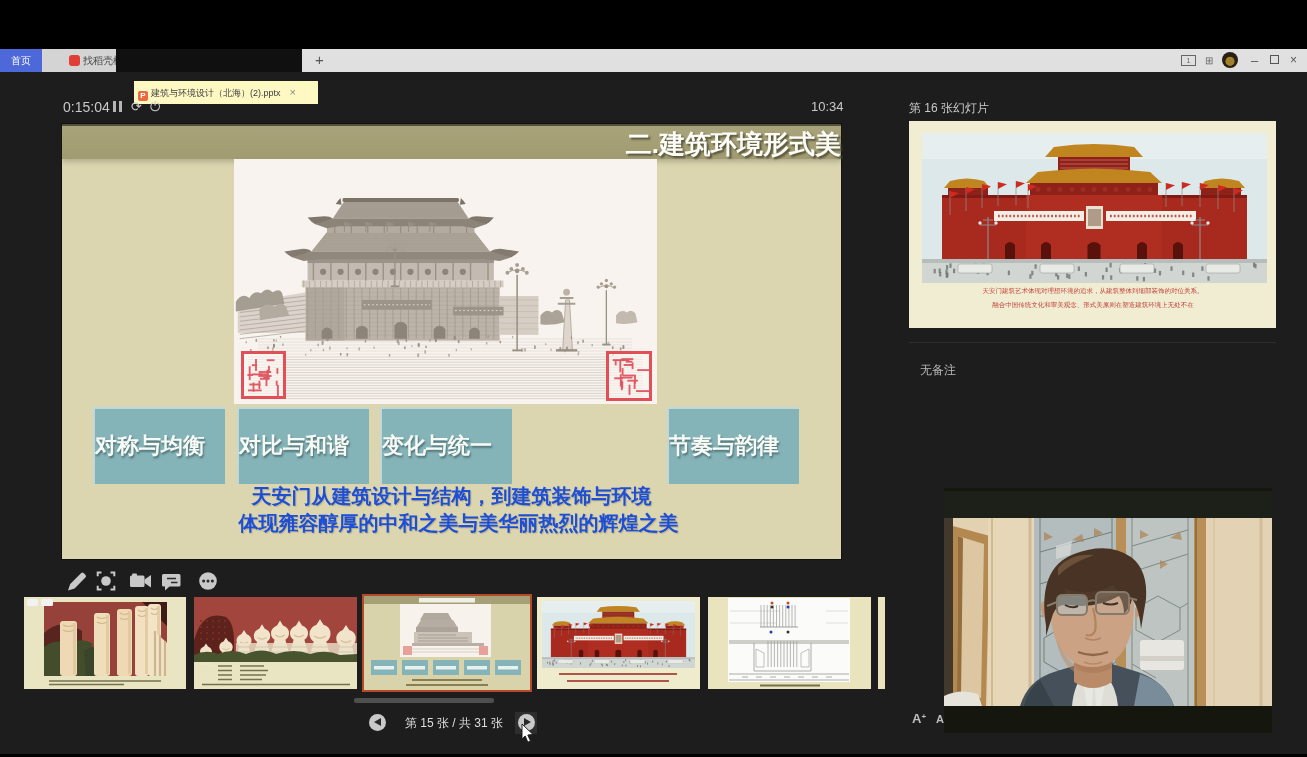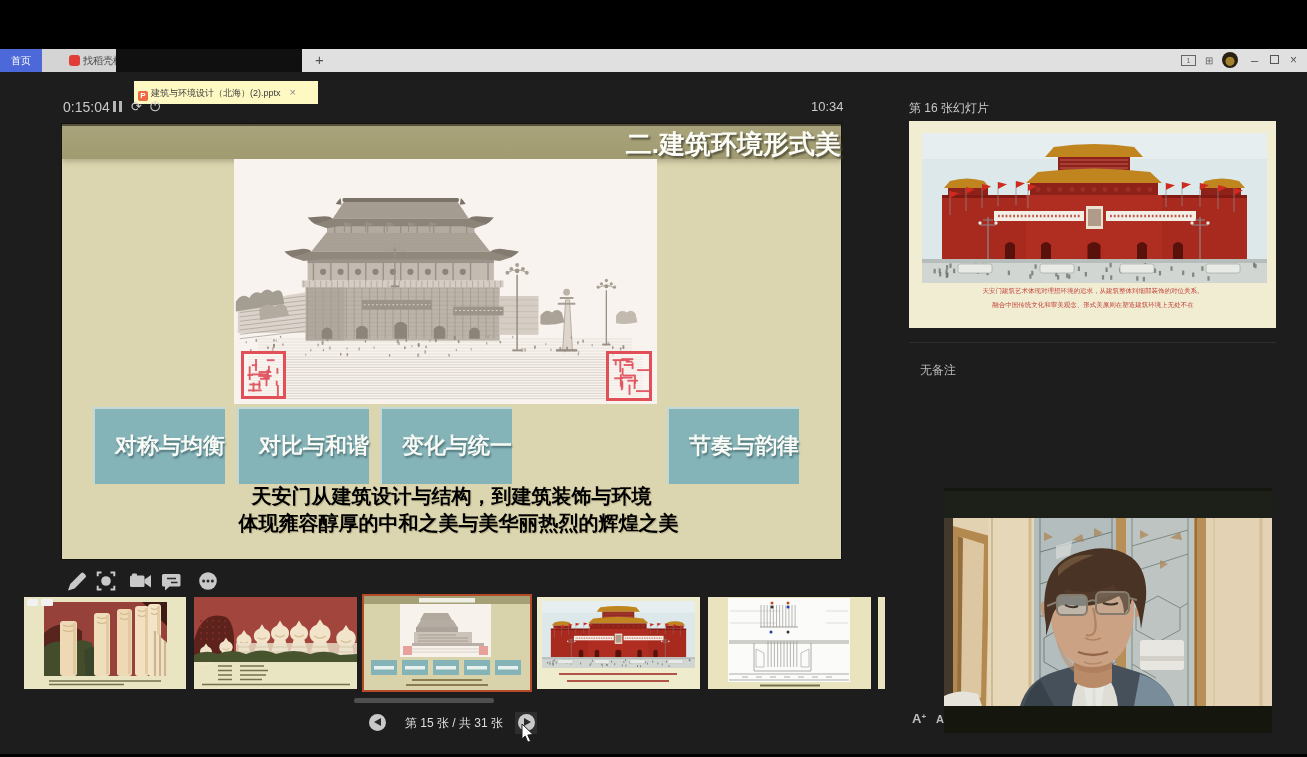--- a/index.html
+++ b/index.html
@@ -19,22 +19,22 @@
   color:#3a3a3a; font-size:9px; line-height:23px; white-space:nowrap; overflow:hidden;margin-top:32px; }
 
 #slide { left:62px; top:124px; width:779px; height:435px; background:#dcd6b0; box-shadow:0 0 0 1px #111; }
 #slidehead { position:absolute; left:0; top:0; width:779px; height:35px; background:linear-gradient(#a8a37a,#a09b70);
   border-top:2px solid #55503a; box-shadow:0 3px 5px rgba(60,55,35,0.25); }
 #slidehead .t { position:absolute; width:779px; top:1px; text-align:right; color:#fdfdf8;
   font-size:26px; font-weight:bold; letter-spacing:0px; text-shadow:2px 2px 2px #55513b; }
 #mainimg { position:absolute; left:172px; top:35px; width:423px; height:245px; }
 .btn { position:absolute; top:283px; height:77px; width:132px; background:#84b3b8;
   border-top:2px solid #c2d8d8; border-left:2px solid #c2d8d8; color:#f8faf5; font-weight:bold;
-  font-size:22px; text-align:right; line-height:73px; text-shadow:1px 2px 2px #4f7377; }
-.sline { position:absolute; width:779px; text-align:center; color:#000000; font-weight:bold;
+  font-size:22px; text-align:left; line-height:73px; text-shadow:1px 2px 2px #4f7377; }
+.sline { position:absolute; width:779px; text-align:center; color:#1d4ed8; font-weight:bold;
   font-size:20px; text-shadow:1px 1px 1px #b9b28a; }
 
 .gtxt { color:#c9c9c9; }
 
 .thumb { position:absolute; top:597px; height:92px; background:#ece7c4; }
 
 .navc { position:absolute; width:17px; height:17px; border-radius:50%; background:#c9c9c9; }
 </style>
 </head>
 <body>

